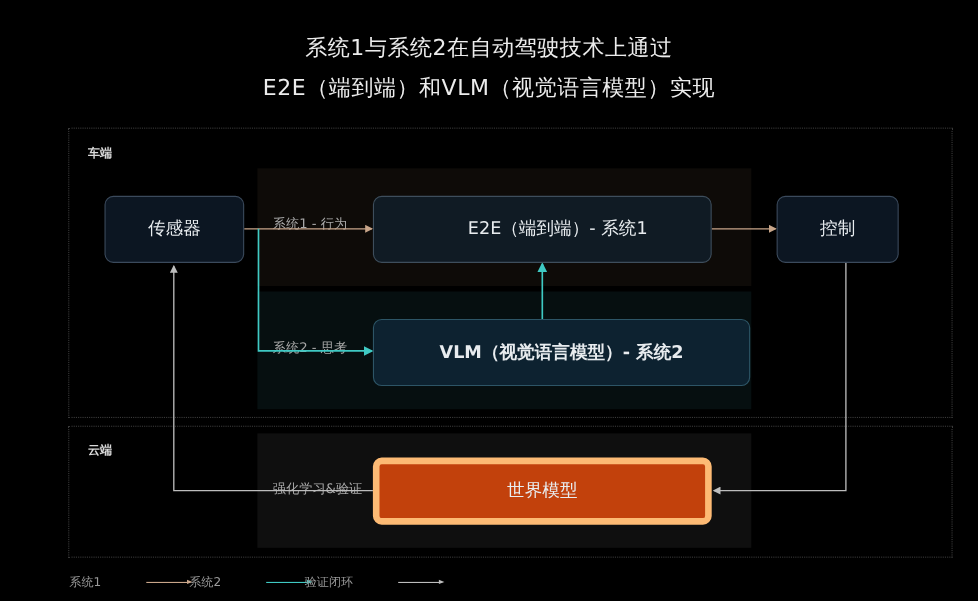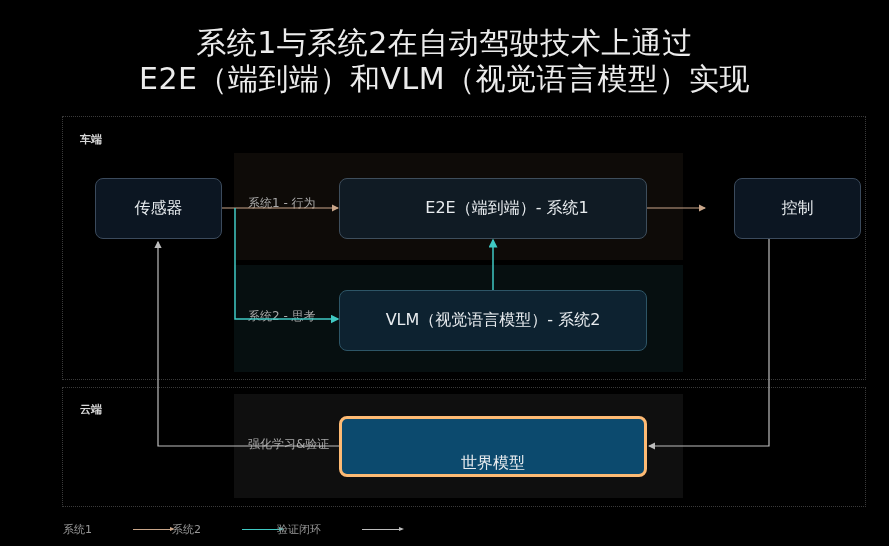--- a/index.html
+++ b/index.html
@@ -1,26 +1,26 @@
 <!DOCTYPE html>
 <html><head>
 <meta charset="utf-8">
 <style>
   html,body{margin:0;padding:0;background:#000;}
   body{width:889px;height:546px;position:relative;overflow:hidden;font-family:"DejaVu Sans","Liberation Sans",sans-serif;color:#e6e8ea;}
-  .title{position:absolute;left:0;width:889px;text-align:center;color:#ececec;font-size:30px;line-height:34px;letter-spacing:0.5px;}
+  .title{position:absolute;left:0;width:889px;text-align:center;color:#ececec;font-size:20px;line-height:34px;letter-spacing:0.5px;}
   .zone{position:absolute;border:1px dotted #3a3a3a;}
   .zone-label{position:absolute;font-size:11px;font-weight:bold;color:#d8d8d8;}
   .panel{position:absolute;}
   .panel-label{position:absolute;font-size:12px;color:#a9a9a9;margin-top:32px;}
   .node{position:absolute;box-sizing:border-box;border-radius:8px;display:flex;align-items:center;justify-content:center;font-size:16px;color:#e8ecef;}
   .n-dark{background:#0c1622;border:1px solid #3b4a5c;}
   .n-e2e{background:#101b24;border:1px solid #3e4e5c;padding-left:28px;}
   .n-vlm{background:#0d2230;border:1px solid #2d5566;}
-  .n-world{background:#0c4a6e;border:3px solid #fdba74;align-items:flex-end;}
+  .n-world{background:#c2410c;border:6px solid #fdba74;}
   svg.wires{position:absolute;left:0;top:0;}
   .legend{position:absolute;top:522px;font-size:11px;color:#9a9a9a;display:flex;align-items:center;gap:27px;}
   .legend .line{display:inline-block;margin-left:14px;width:40px;height:1px;position:relative;}
   .legend .line::after{content:"";position:absolute;right:-2px;top:-2px;border-left:5px solid currentColor;border-top:2.5px solid transparent;border-bottom:2.5px solid transparent;}
 </style>
 </head>
 <body>
 
 <div class="title" style="top:26px;">系统1与系统2在自动驾驶技术上通过</div>
 <div class="title" style="top:62px;">E2E（端到端）和VLM（视觉语言模型）实现</div>
@@ -65,24 +65,24 @@
 
   <polyline points="339,446 158,446 158,242" fill="none" stroke="#bdbdbd" stroke-width="1.2" marker-end="url(#a3)"></polyline>
 </svg>
 
 <div class="node n-dark" style="left:95px;top:178px;width:127px;height:61px;">
   <span>传感器</span>
 </div>
 <div class="node n-e2e" style="left:339px;top:178px;width:308px;height:61px;">
   <span>E2E（端到端）- 系统1</span>
 </div>
-<div class="node n-dark" style="left:706px;top:178px;width:127px;height:61px;margin-left:28px;">
+<div class="node n-dark" style="left:706px;top:178px;width:111px;height:61px;">
   <span>控制</span>
 </div>
-<div class="node n-vlm" style="left:339px;top:290px;width:308px;height:61px;">
+<div class="node n-vlm" style="left:339px;top:290px;width:343px;height:61px;font-weight:bold;">
   <span>VLM（视觉语言模型）- 系统2</span>
 </div>
 <div class="node n-world" style="left:339px;top:416px;width:308px;height:61px;">
   <span>世界模型</span>
 </div>
 
 <div class="legend" style="left:63px;">
   <span>系统1</span>
   <span class="line" style="background:#c9a68a;color:#c9a68a;"></span>
 </div>

